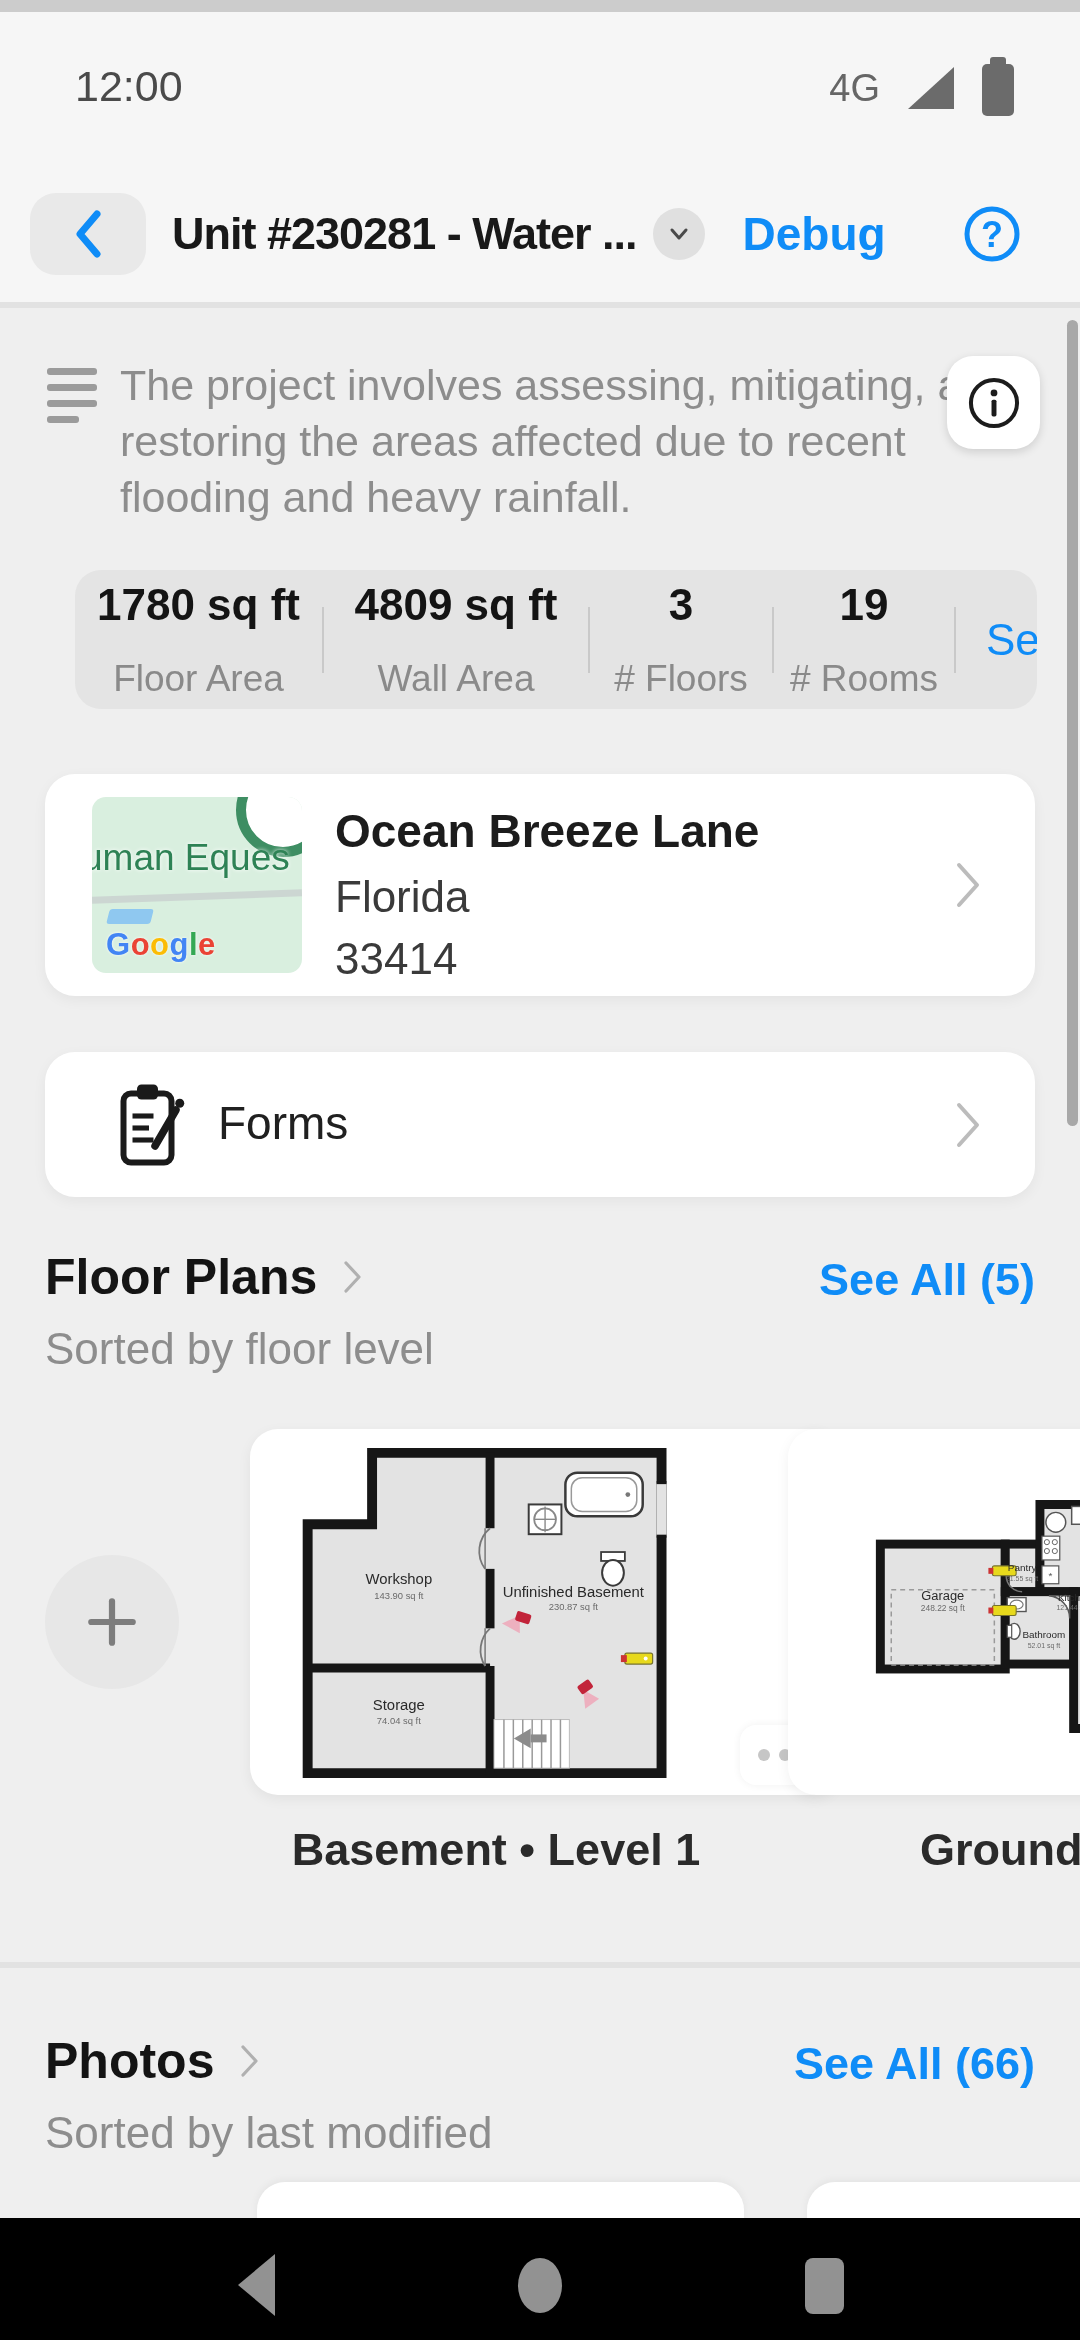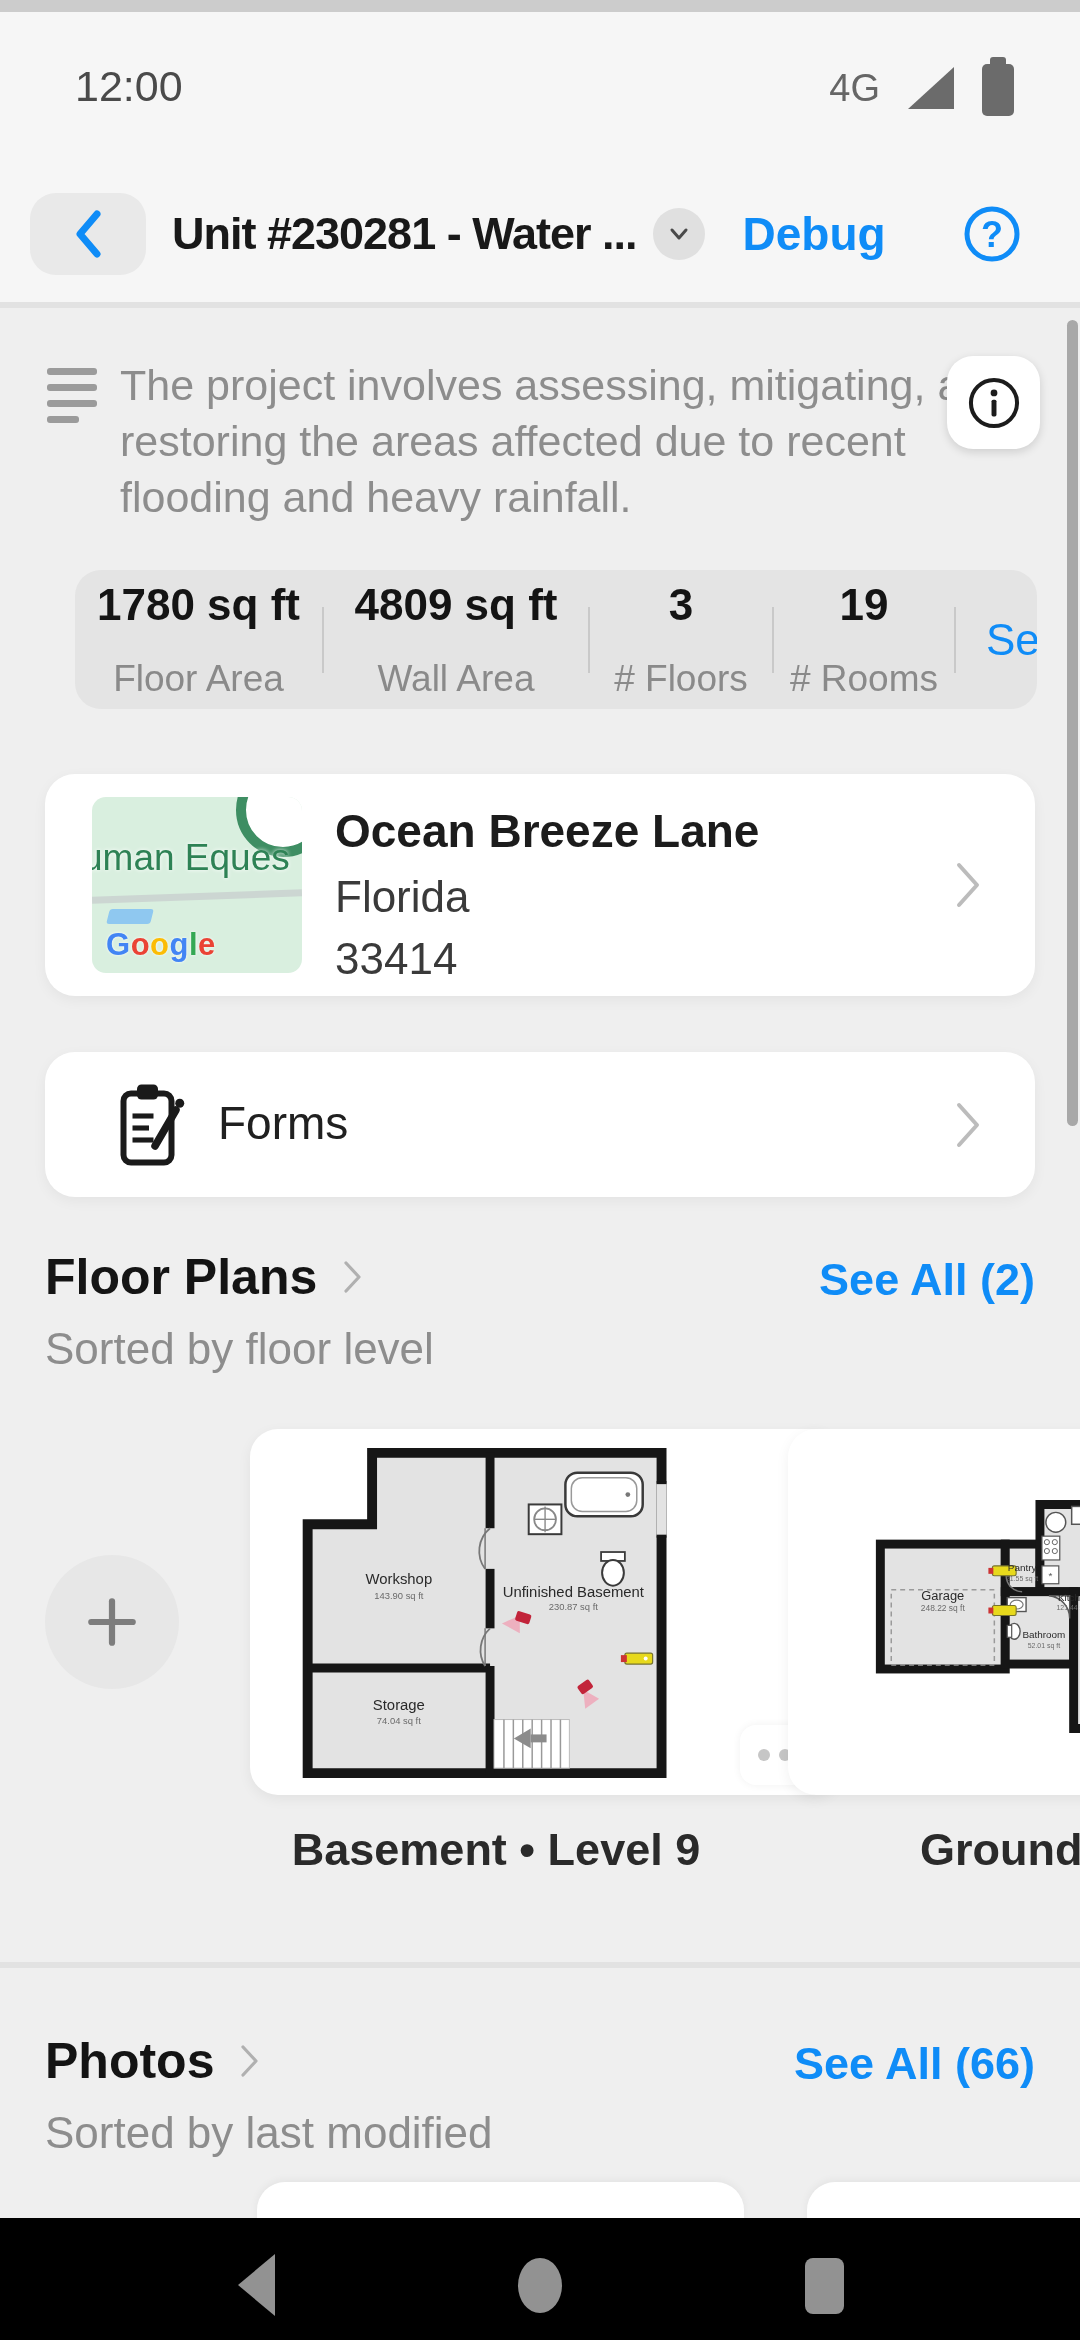--- a/index.html
+++ b/index.html
@@ -203,21 +203,21 @@
       <polyline points="14,8 32,28 14,48" fill="none" stroke="#bcbcbc" stroke-width="4" stroke-linecap="round" stroke-linejoin="round"></polyline>
     </svg>
   </div>
 
   <div class="sec-title-row" style="left:45px;top:1236px;">
     <span class="sec-title">Floor Plans</span>
     <svg width="30" height="40" viewBox="0 0 30 40">
       <polyline points="9,6 22,20 9,34" fill="none" stroke="#b0b0b0" stroke-width="3.2" stroke-linecap="round" stroke-linejoin="round"></polyline>
     </svg>
   </div>
-  <div class="see-all" style="top:1242px;">See All (2)</div>
+  <div class="see-all" style="top:1242px;">See All (5)</div>
   <div class="sec-sub" style="top:1312px;">Sorted by floor level</div>
 
   <div id="plus-button">
     <svg width="58" height="58" viewBox="0 0 56 56">
       <line x1="28" y1="8" x2="28" y2="48" stroke="#7d7d7d" stroke-width="6" stroke-linecap="round"></line>
       <line x1="8" y1="28" x2="48" y2="28" stroke="#7d7d7d" stroke-width="6" stroke-linecap="round"></line>
     </svg>
   </div>
 
   <div class="fp-card" id="fp-card-1">
@@ -309,21 +309,21 @@
       <text class="room-area" style="font-size:8.5px" x="138" y="172">248.22 sq ft</text>
       <text class="room-name sm" x="218" y="131">Pantry</text>
       <text class="room-area sm" x="218" y="141">21.55 sq ft</text>
       <text class="room-name sm" x="268" y="161">Kitche</text>
       <text class="room-area sm" x="268" y="171">121.44 sq</text>
       <text class="room-name sm" x="240" y="199">Bathroom</text>
       <text class="room-area sm" x="240" y="209">52.01 sq ft</text>
     </svg>
   </div>
 
-  <div class="fp-label" id="fp-label-1">Basement • Level 9</div>
+  <div class="fp-label" id="fp-label-1">Basement • Level 1</div>
   <div class="fp-label" id="fp-label-2">Ground F</div>
 
   <div class="divider" style="top:1950px;"></div>
 
   <div class="sec-title-row" style="left:45px;top:2020px;">
     <span class="sec-title">Photos</span>
     <svg width="30" height="40" viewBox="0 0 30 40">
       <polyline points="9,6 22,20 9,34" fill="none" stroke="#b0b0b0" stroke-width="3.2" stroke-linecap="round" stroke-linejoin="round"></polyline>
     </svg>
   </div>

